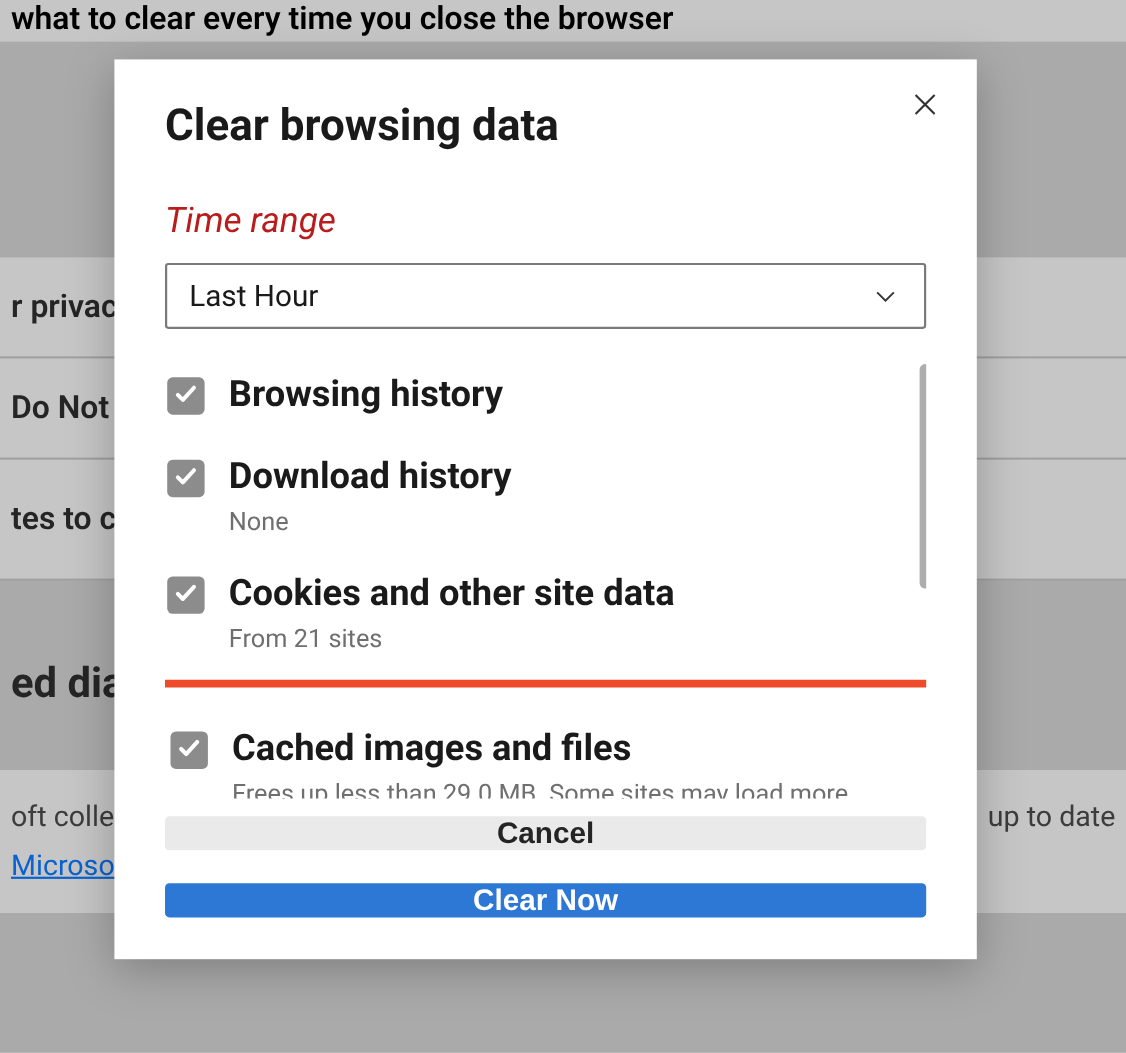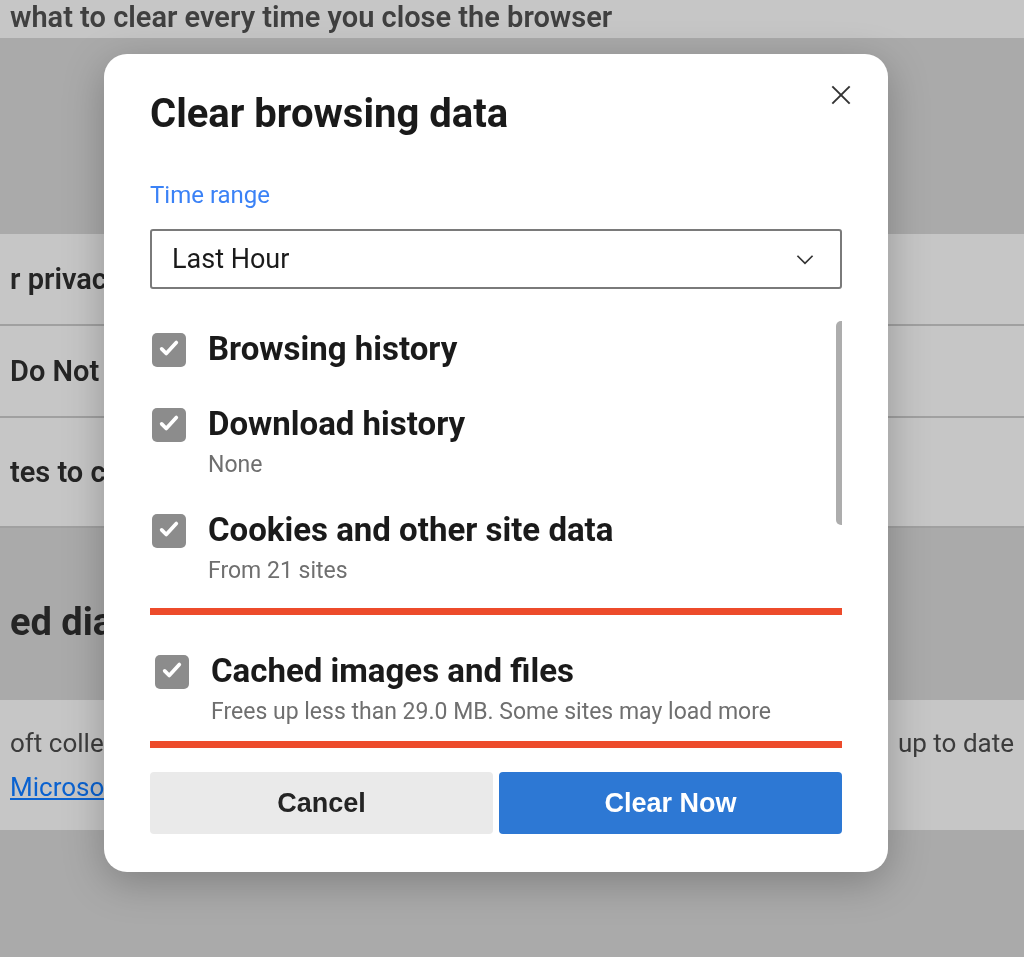--- a/index.html
+++ b/index.html
@@ -26,21 +26,21 @@
     color: #3a3a3a;
   }
   .bg-heading {
     position: absolute;
     top: 0px;
     left: 0;
     right: 0;
     font-size: 29px;
     font-weight: 600;
     padding: 0 0 12px 10px;
-    color: #404040;
+    color: #000000;
     background: #c6c6c6;
     height: 38px;
   }
   .bg-gap {
     position: absolute;
     top: 38px; left: 0; right: 0; height: 196px;
     background: #aaaaaa;
   }
   .bg-row {
     position: absolute;
@@ -89,21 +89,21 @@
   }
 
   
   .modal {
     position: absolute;
     left: 104px;
     top: 54px;
     width: 784px;
     height: 818px;
     background: #ffffff;
-    border-radius: 23px;
+    border-radius: 0;
     box-shadow: 0 10px 40px rgba(0,0,0,0.25);
     display: flex;
     flex-direction: column;
     padding: 36px 46px 38px 46px;
   }
   .modal-close {
     position: absolute;
     top: 26px;
     right: 30px;
     width: 34px; height: 34px;
@@ -113,23 +113,24 @@
   }
   .modal-close svg { width: 26px; height: 26px; }
 
   .modal-title {
     font-size: 40px;
     font-weight: 700;
     color: #1a1a1a;
     margin-bottom: 44px;
   }
   .field-label {
-    font-size: 24px;
-    color: #3b82f6;
+    font-size: 32px;
+    color: #b91c1c;
     margin-bottom: 20px;
+    font-style: italic;
   }
   .select {
     position: relative;
     width: 100%;
     height: 60px;
     border: 2px solid #7a7a7a;
     border-radius: 3px;
     display: flex;
     align-items: center;
     padding: 0 20px;
@@ -194,22 +195,23 @@
     right: -4px;
     top: 0;
     width: 10px;
     height: 204px;
     background: #adadad;
     border-radius: 5px;
   }
 
   .buttons {
     display: flex;
-    gap: 6px;
+    gap: 30px;
     margin-top: 16px;
+    flex-direction: column;
   }
   .btn {
     flex: 1;
     height: 62px;
     border-radius: 4px;
     display: flex;
     align-items: center;
     justify-content: center;
     font-size: 27px;
     font-weight: 600;

